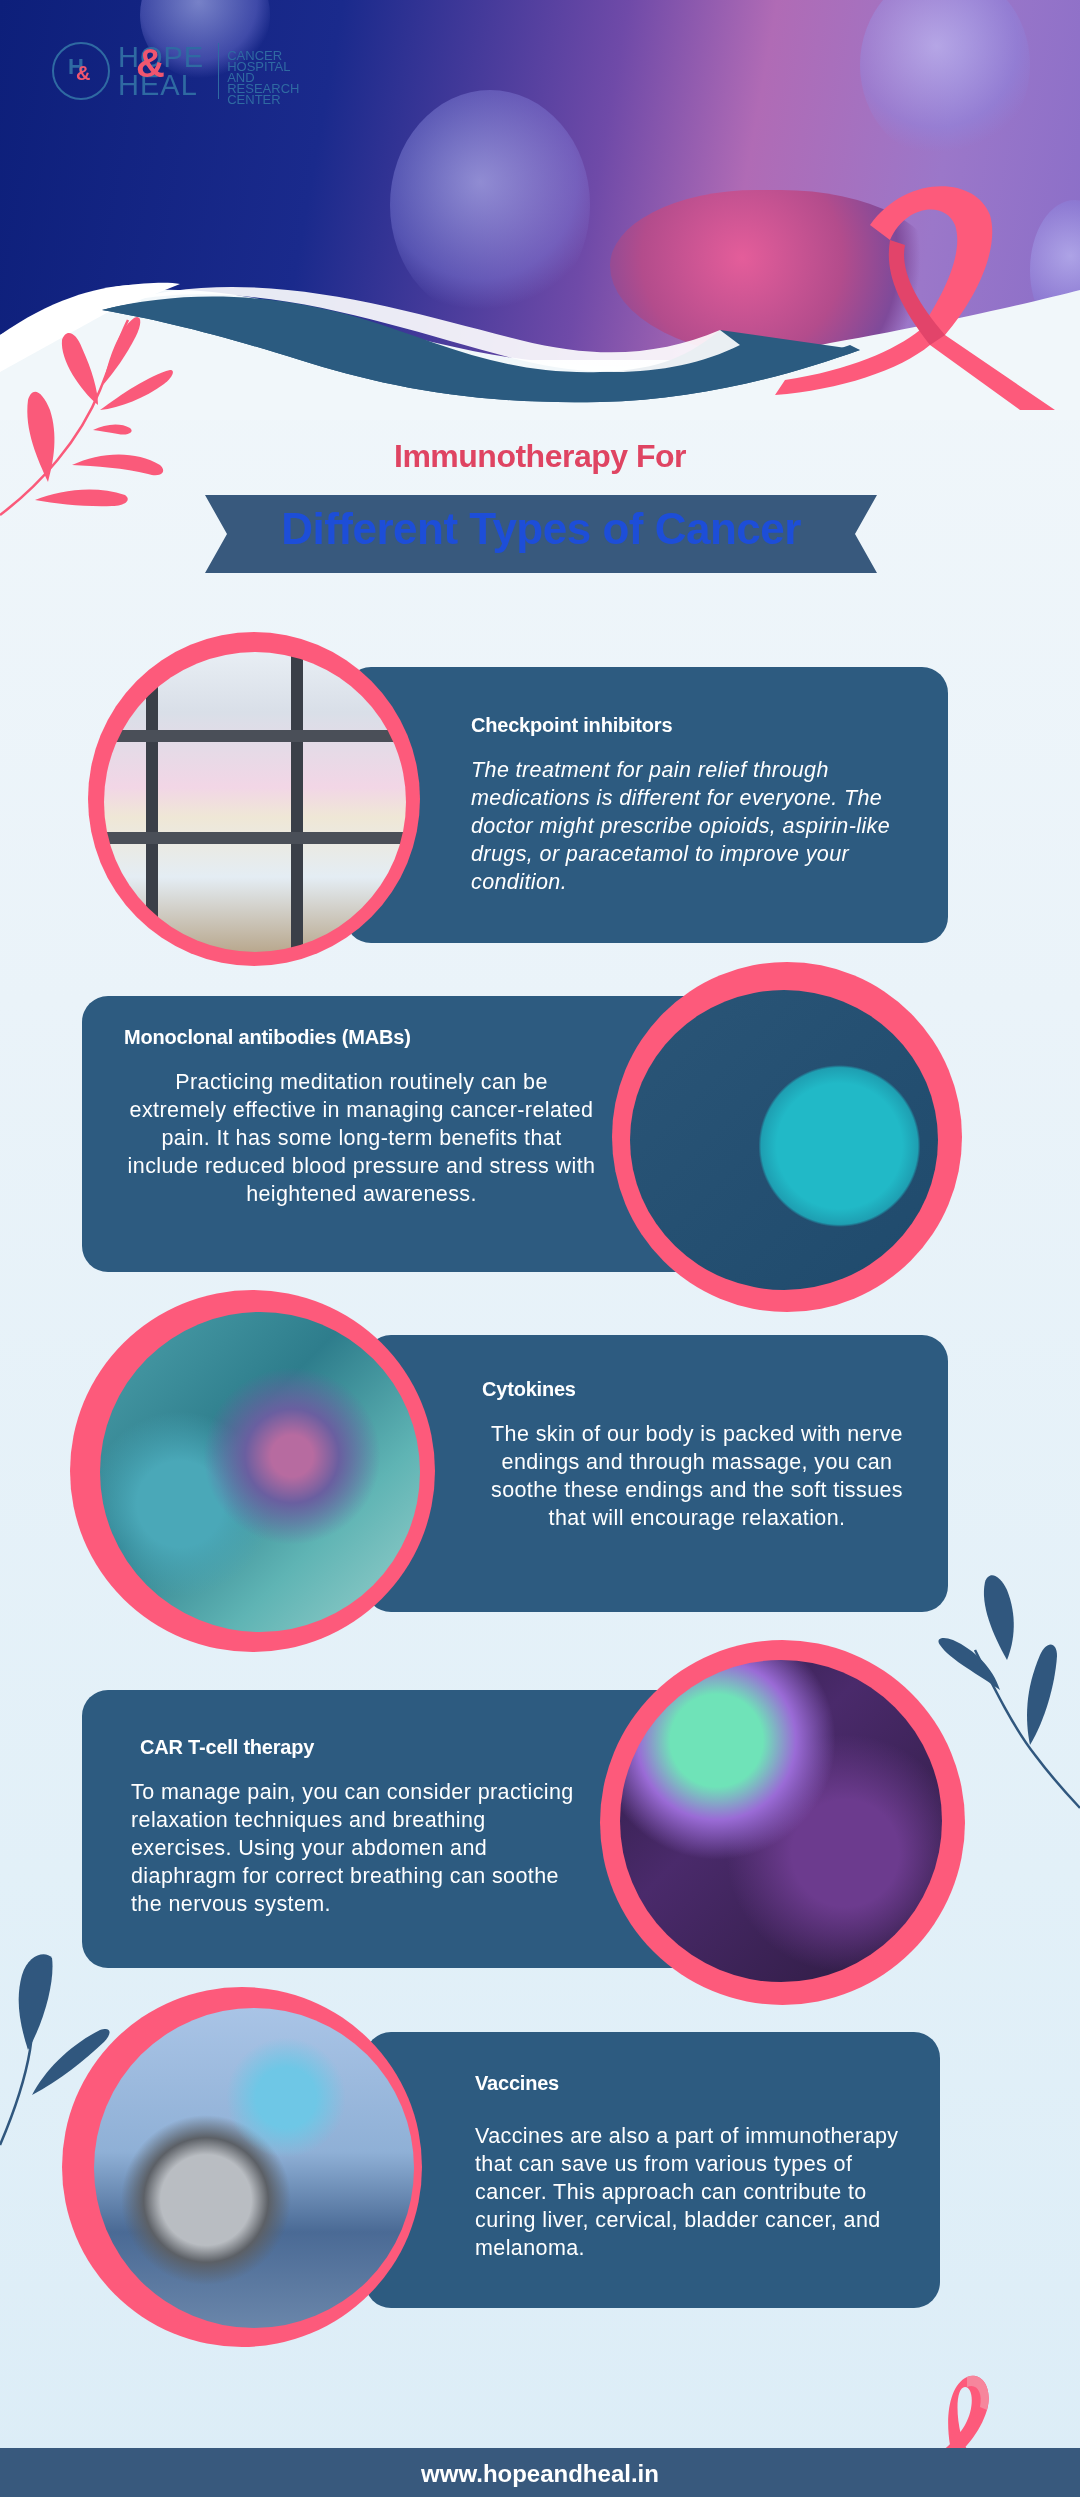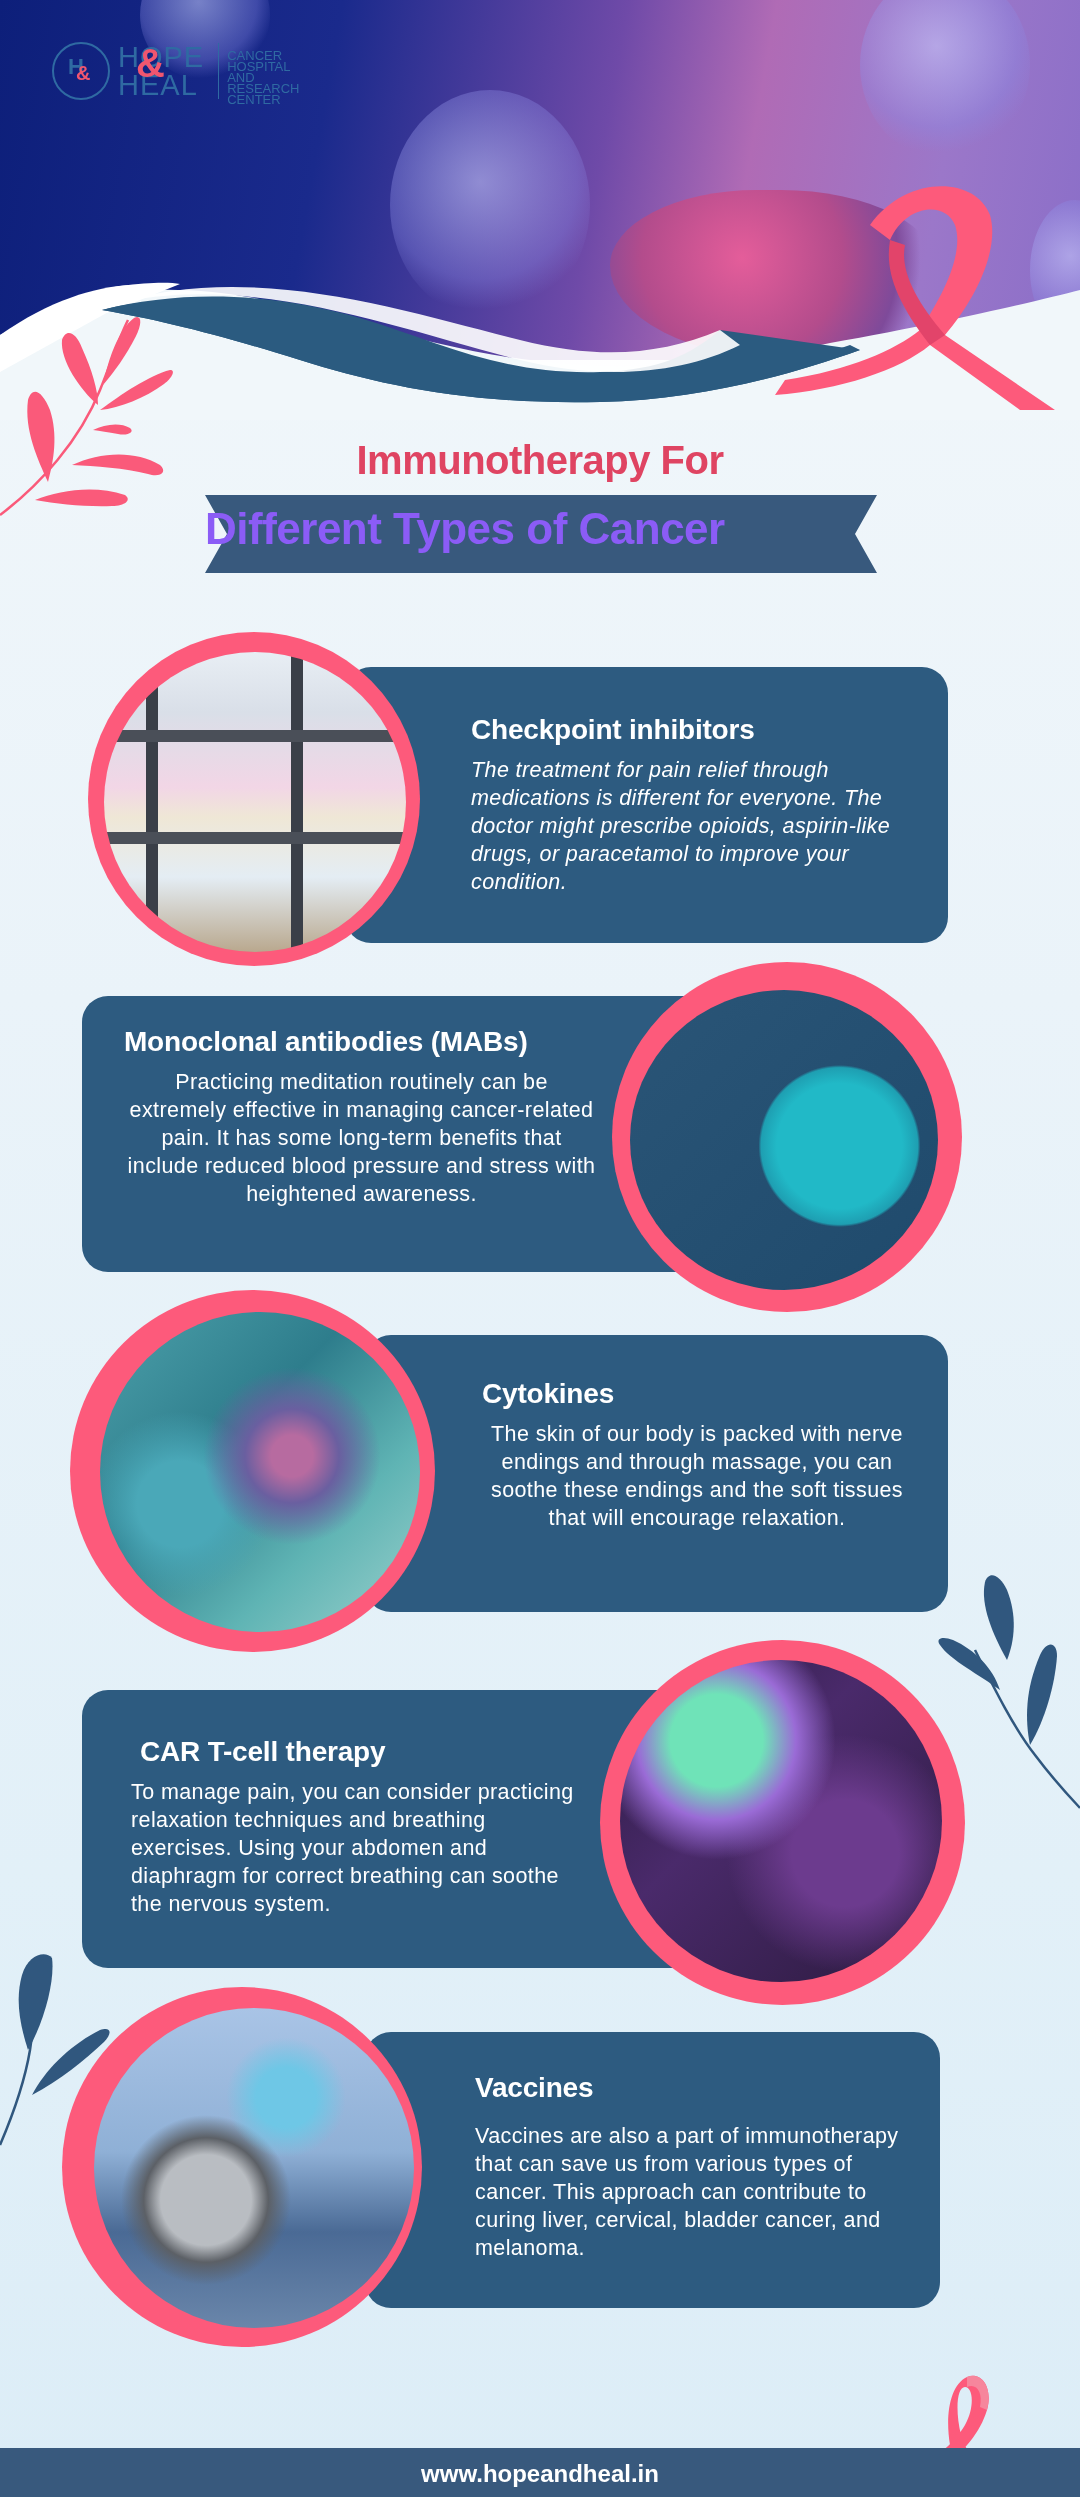--- a/index.html
+++ b/index.html
@@ -25,27 +25,27 @@
   .logo { left: 52px; top: 38px; height: 66px; display: flex; align-items: center; gap: 8px; }
   .logo-emblem { width: 58px; height: 58px; border-radius: 50%; border: 2px solid #2f6aa2; position: relative; }
   .logo-emblem .h { position: absolute; left: 14px; top: 10px; color: #2f6aa2; font-weight: 700; font-size: 22px; }
   .logo-emblem .s { position: absolute; left: 22px; top: 18px; color: #f0566f; font-weight: 700; font-size: 20px; }
   .logo-word { position: relative; color: #2f6aa2; font-size: 29px; line-height: 28px; font-weight: 400; letter-spacing: 1px; }
   .logo-word .amp { position: absolute; left: 18px; top: 6px; color: #f0566f; font-size: 40px; font-weight: 700; }
   .logo-divider { width: 1px; height: 56px; background: #2f6aa2; margin-left: 6px; }
   .logo-tag { color: #2f6aa2; font-size: 13px; line-height: 11px; margin-top: 12px; }
 
   
-  .title-top { left: 0; width: 1080px; top: 438px; text-align: center; color: #df4462; font-weight: 700; font-size: 40px; letter-spacing: -0.5px; }
+  .title-top { left: 0; width: 1080px; top: 438px; text-align: center; color: #df4462; font-weight: 700; font-size: 32px; letter-spacing: -0.5px; }
   .banner { left: 205px; top: 495px; width: 672px; height: 78px; }
-  .banner-text { left: 205px; width: 672px; top: 504px; color: #8b5cf6; font-weight: 700; font-size: 44px; letter-spacing: -0.5px; }
+  .banner-text { left: 205px; width: 672px; top: 504px; text-align: center; color: #1d4ed8; font-weight: 700; font-size: 44px; letter-spacing: -0.5px; }
 
   
   .card { position: absolute; background: #2d5b80; border-radius: 26px; }
-  .card-h { position: absolute; color: #fff; font-weight: 700; font-size: 28px; letter-spacing: -0.2px; white-space: nowrap; }
+  .card-h { position: absolute; color: #fff; font-weight: 700; font-size: 20px; letter-spacing: -0.2px; white-space: nowrap; }
   .card-b { position: absolute; color: #fff; font-size: 21.5px; line-height: 28px; letter-spacing: 0.4px; }
 
   .circle { position: absolute; border-radius: 50%; background: #fd5a7b; }
   .circle-inner { position: absolute; border-radius: 50%; overflow: hidden; }
 
   
   .img-shelf { background:
     linear-gradient(180deg, transparent 0 26%, #4a4f58 26% 30%, transparent 30% 60%, #4a4f58 60% 64%, transparent 64%),
     linear-gradient(90deg, transparent 0 14%, #3a3f48 14% 18%, transparent 18% 62%, #3a3f48 62% 66%, transparent 66%),
     linear-gradient(180deg, #e8eef4 0%, #d9dfe8 20%, #f2d6e6 45%, #efe7d6 55%, #e4edf4 75%, #b9a88e 100%); }

